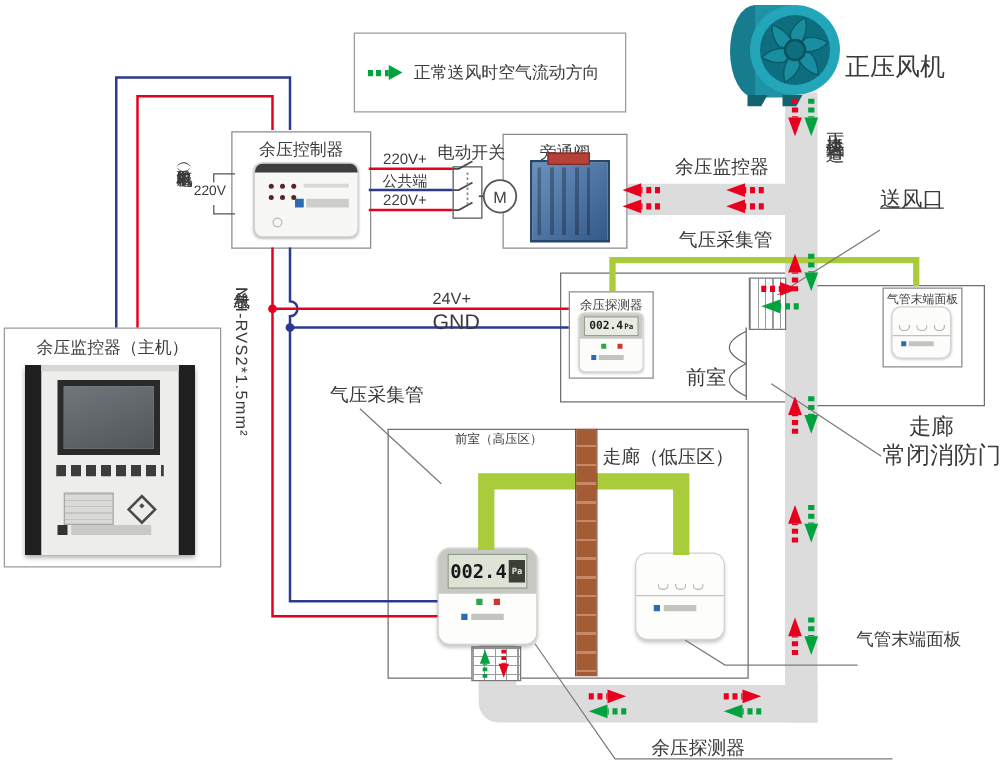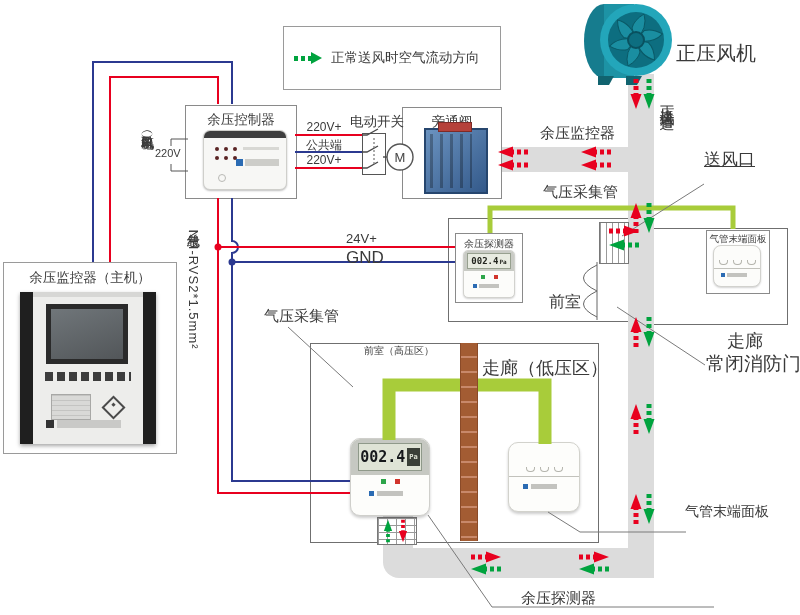--- a/index.html
+++ b/index.html
@@ -334,18 +334,18 @@
 
   <div class="lbl vtext" style="left:184px;top:222px;font-size:13px;letter-spacing:1px;">二总线 NH-RVS2*1.5mm²</div>
   <div class="lbl" style="left:346px;top:231px;font-size:13px;">24V+</div>
   <div class="lbl" style="left:346px;top:248px;font-size:17px;text-align:right;">GND</div>
 
   <div class="lbl" style="left:549px;top:292px;font-size:16px;">前室</div>
   <div class="lbl" style="left:727px;top:297px;font-size:18px;margin-top:32px;">走廊</div>
   <div class="lbl" style="left:706px;top:351px;font-size:19px;">常闭消防门</div>
 
   <div class="lbl" style="left:364px;top:344px;font-size:10px;">前室（高压区）</div>
-  <div class="lbl" style="left:482px;top:356px;font-size:18px;text-align:right;">走廊（低压区）</div>
+  <div class="lbl" style="left:482px;top:356px;font-size:15px;text-align:right;">走廊（低压区）</div>
 
   <div class="lbl" style="left:521px;top:589px;font-size:15px;">余压探测器</div>
   <div class="lbl" style="left:685px;top:503px;font-size:14px;">气管末端面板</div>
 
 </div>
 
 </body></html>

